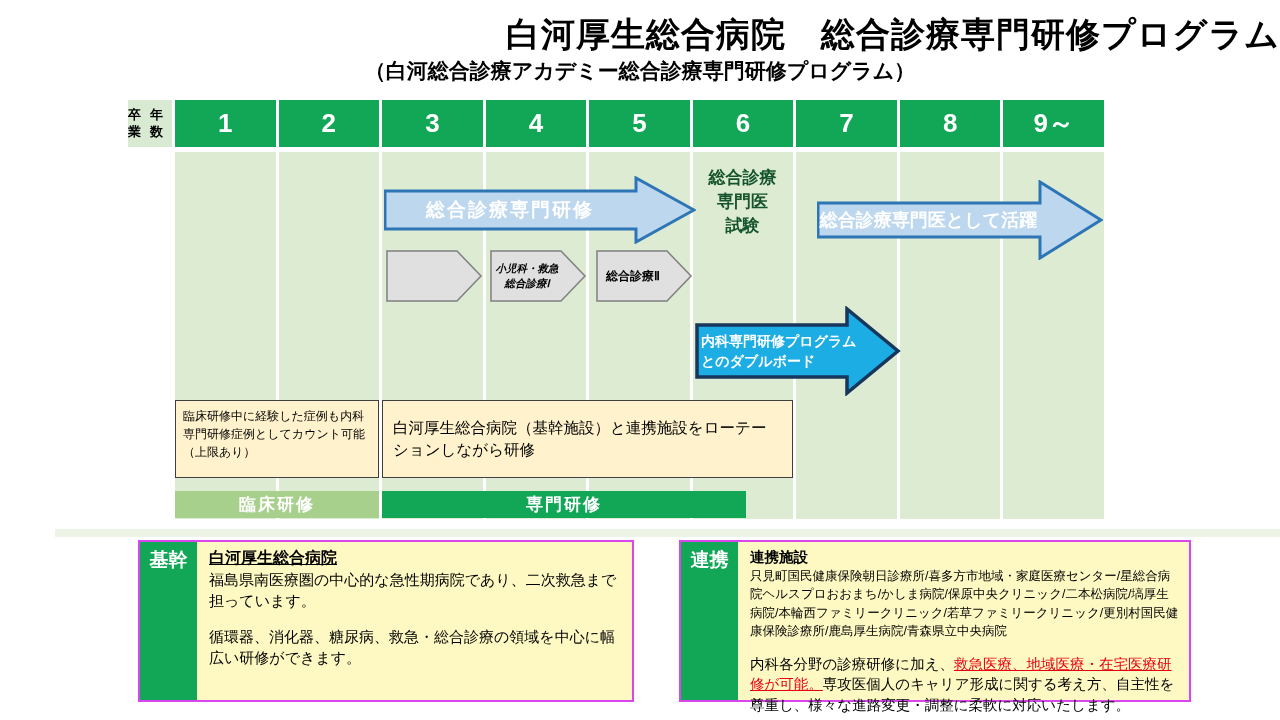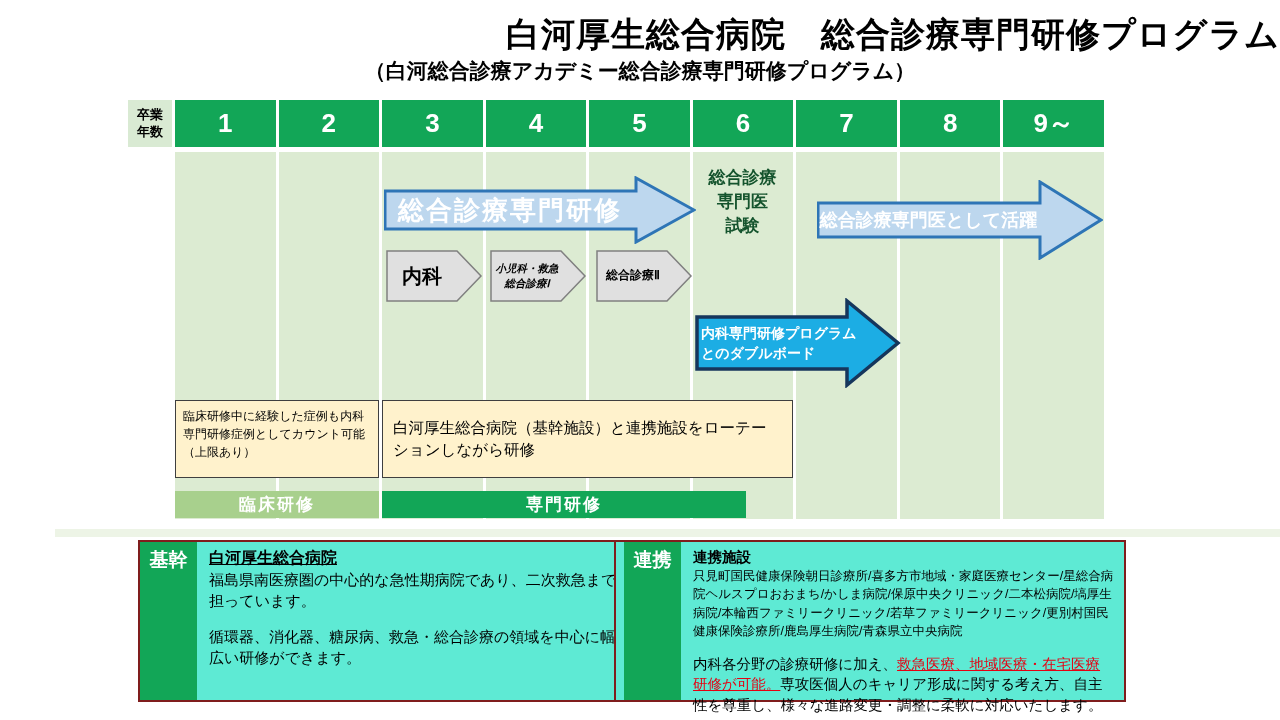--- a/index.html
+++ b/index.html
@@ -11,34 +11,34 @@
                 font-size:34px; font-weight:bold; letter-spacing:1px; }
   .page-subtitle { position:absolute; top:57px; left:0; width:1280px; text-align:center;
                    font-size:21px; font-weight:bold; }
 
   
   .diagram { position:absolute; left:128px; top:100px; width:976px; height:420px; }
   .grid-row { position:absolute; left:0; width:976px; display:grid;
               grid-template-columns:44px repeat(9,1fr); column-gap:3px; }
   .hdr-row { top:0; }
   .body-row { top:52px; }
-  .axis-cell { height:47px; background:#D9EAD3; display:flex; flex-direction:column;
+  .axis-cell { height:47px; background:#D9EAD3; display:flex; flex-direction:row;
                align-items:center; justify-content:center; font-size:13px; font-weight:bold;
                line-height:1.25; }
   .year-cell { height:47px; background:#12A657; color:#fff; font-weight:bold; font-size:26px;
                display:flex; align-items:center; justify-content:center; }
   .body-blank { height:367px; background:transparent; }
   .body-cell  { height:367px; background:#DCEBD2; }
 
   .overlay { position:absolute; }
   .arrow svg { display:block; }
   .arrow-label { position:absolute; color:#fff; font-weight:bold; text-align:center;
                  white-space:nowrap; }
 
-  .lbl-arrow1 { left:0; top:15px; width:252px; height:38px; line-height:38px; font-size:26px; letter-spacing:2px; }
+  .lbl-arrow1 { left:0; top:15px; width:252px; height:38px; line-height:38px; font-size:19px; letter-spacing:2px; }
   .lbl-arrow2 { left:0; top:23px; width:223px; height:34px; line-height:34px; font-size:18px; }
 
   .exam-note { left:564px; top:66px; width:101px; text-align:center; color:#14532d;
                font-weight:bold; font-size:17px; line-height:1.4; }
 
   .gray-label { position:absolute; color:#000; text-align:center; }
   .lbl-gray1 { left:0; top:0; width:72px; height:52px; line-height:52px; font-size:20px; font-weight:bold; }
   .lbl-gray2 { left:0; top:0; width:74px; height:52px; font-size:10.5px; font-weight:bold;
                display:flex; flex-direction:column; justify-content:center; line-height:1.45;font-style:italic; }
   .lbl-gray3 { left:0; top:0; width:74px; height:52px; line-height:52px; font-size:12px; font-weight:bold; }
@@ -54,24 +54,24 @@
                    font-size:15.5px; line-height:1.45; display:flex; align-items:center; }
 
   .phase-bar { position:absolute; top:391px; height:27px; color:#fff; font-weight:bold;
                font-size:17px; text-align:center; line-height:27px; letter-spacing:2px; }
   .bar-clinical  { left:47px;  width:204px; background:#A8D08D; }
   .bar-specialty { left:254px; width:364px; background:#12A657; }
 
   .pale-strip { position:absolute; left:55px; top:529px; width:1225px; height:8px; background:#EDF4E6; }
 
   
-  .info-box { position:absolute; top:540px; height:162px; background:#5eead4;
-              border:2px solid #7f1d1d; display:flex; }
+  .info-box { position:absolute; top:540px; height:162px; background:#fef9c3;
+              border:2px solid #d946ef; display:flex; }
   .base-box    { left:138px; width:496px; }
-  .partner-box { left:614px; width:512px;padding-left:8px; }
+  .partner-box { left:679px; width:512px; }
   .info-label { flex:0 0 57px; background:#12A657; color:#fff; font-weight:bold;
                 font-size:19px; text-align:center; padding-top:5px; }
   .info-content { flex:1; padding:5px 10px 0 12px; }
 
   .hospital-title { font-size:16px; font-weight:bold; text-decoration:underline; line-height:1.35; }
   .base-desc  { font-size:15px; line-height:1.42; }
   .base-stats { font-size:15px; line-height:1.42; }
   .base-fields { font-size:15px; line-height:1.42; margin-top:15px; }
 
   .partner-title { font-size:14.5px; font-weight:bold; line-height:1.4; }
@@ -133,41 +133,40 @@
     <svg width="286" height="80" viewBox="0 0 286 80">
       <polygon points="1,23 223,23 223,2 284,40 223,78 223,57 1,57" fill="#BDD7EE" stroke="#2E75B6" stroke-width="3"></polygon>
     </svg>
     <span class="arrow-label lbl-arrow2">総合診療専門医として活躍</span>
   </div>
 
   <div class="overlay arrow" style="left:258px; top:150px; width:97px; height:52px;">
     <svg width="97" height="52" viewBox="0 0 97 52">
       <polygon points="1,1 71,1 95,26 71,51 1,51" fill="#E0E0E0" stroke="#808080" stroke-width="1.5"></polygon>
     </svg>
-    <span class="gray-label lbl-gray1">内科</span>
   </div>
 
   <div class="overlay arrow" style="left:362px; top:150px; width:97px; height:52px;">
     <svg width="97" height="52" viewBox="0 0 97 52">
       <polygon points="1,1 71,1 95,26 71,51 1,51" fill="#E0E0E0" stroke="#808080" stroke-width="1.5"></polygon>
     </svg>
     <span class="gray-label lbl-gray2">
       <span>小児科・救急</span>
       <span>総合診療Ⅰ</span>
     </span>
   </div>
 
-  <div class="overlay arrow" style="left:468px; top:150px; width:89px; height:52px;font-family:Liberation Mono, monospace;">
+  <div class="overlay arrow" style="left:468px; top:150px; width:89px; height:52px;">
     <svg width="97" height="52" viewBox="0 0 97 52">
       <polygon points="1,1 71,1 95,26 71,51 1,51" fill="#E0E0E0" stroke="#808080" stroke-width="1.5"></polygon>
     </svg>
     <span class="gray-label lbl-gray3">総合診療Ⅱ</span>
   </div>
 
-  <div class="overlay arrow" style="left:567px; top:198px; width:206px; height:90px;">
+  <div class="overlay arrow" style="left:567px; top:206px; width:206px; height:90px;">
     <svg width="206" height="90" viewBox="0 0 206 90">
       <polygon points="2,19 152,19 152,3 203,45 152,87 152,71 2,71" fill="#1CADE4" stroke="#16365C" stroke-width="3.5"></polygon>
     </svg>
     <span class="lbl-cyan">
       <span>内科専門研修プログラム</span>
       <span>とのダブルボード</span>
     </span>
   </div>
 
   <div class="note-box note-clinical">臨床研修中に経験した症例も内科専門研修症例としてカウント可能（上限あり）</div>

